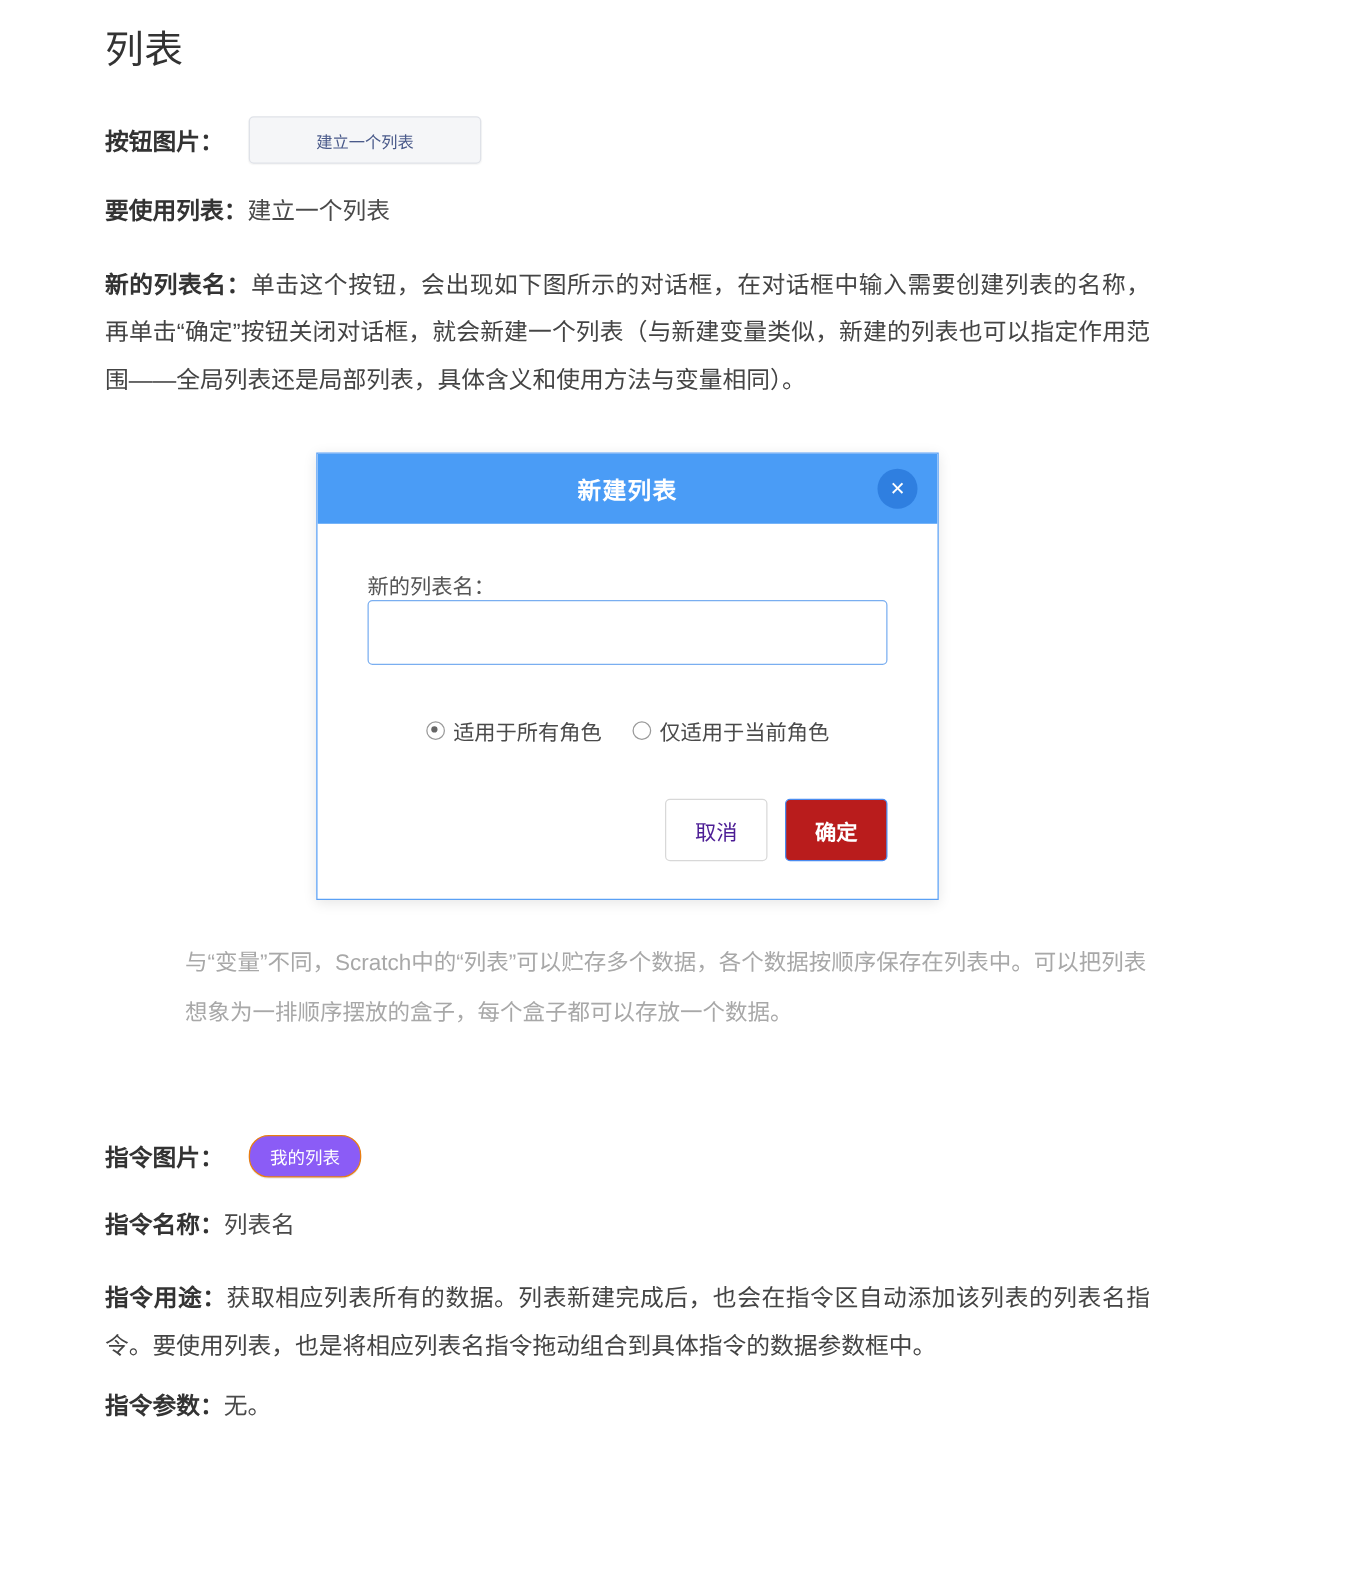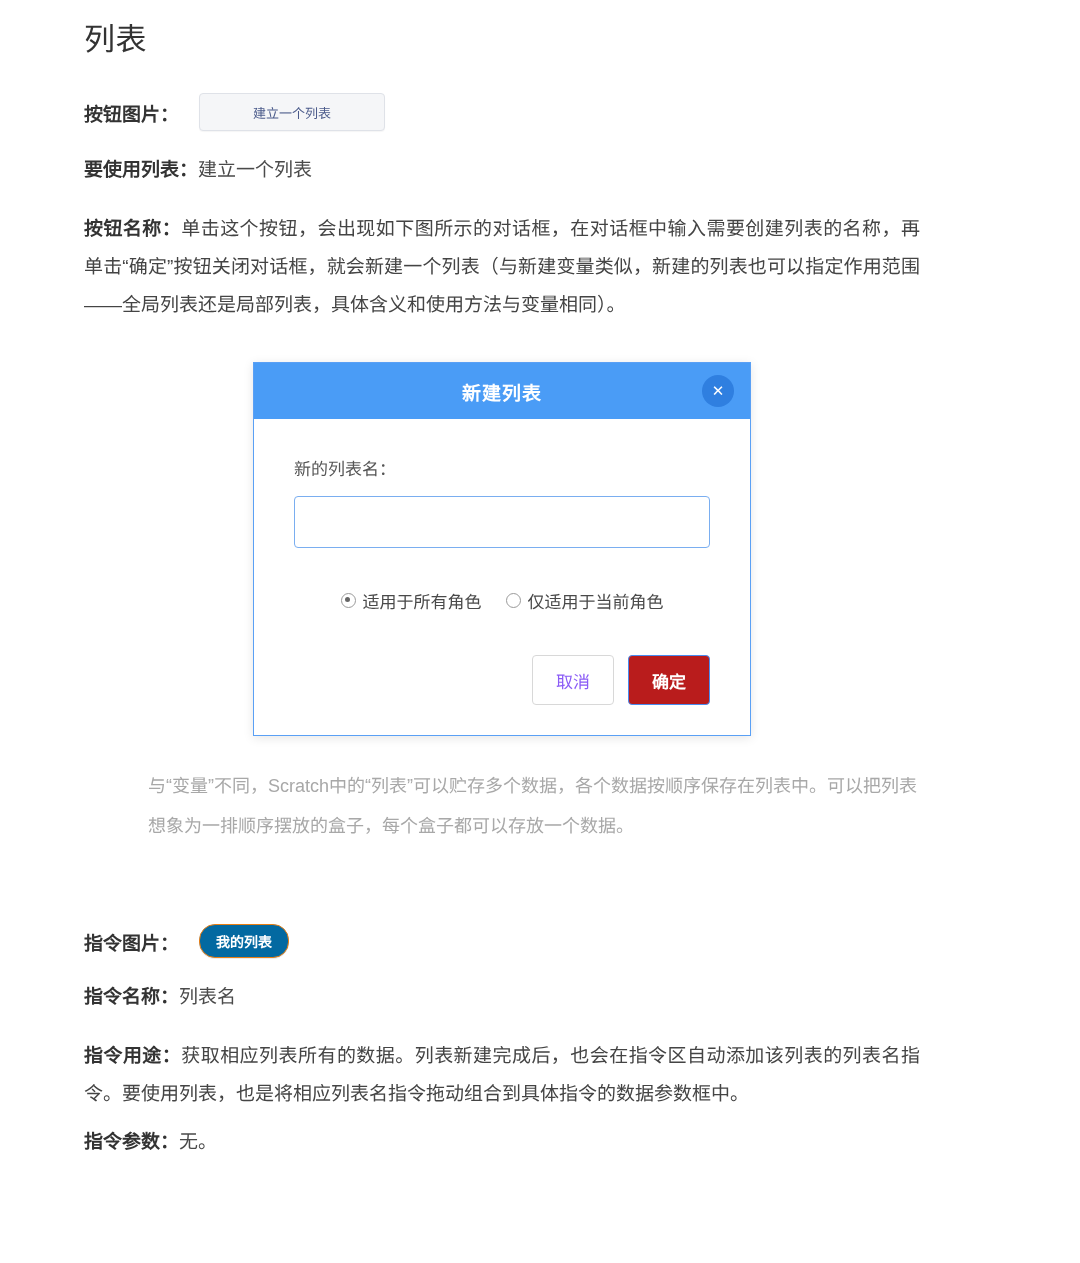--- a/index.html
+++ b/index.html
@@ -72,26 +72,26 @@
     box-shadow: 0 1px 1px rgba(0,0,0,0.04);
   }
   
   .block-image {
     display: inline-flex;
     align-items: center;
     justify-content: center;
     height: 32px;
     padding: 0 16px;
     margin-left: 8px;
-    background: #0369a1;
+    background: #8b5cf6;
     border: 1px solid #e97e12;
     border-radius: 16px;
     color: #ffffff;
     font-size: 14px;
-    font-weight: bold;
+    font-weight: normal;
     box-shadow: 0 1px 0 rgba(0,0,0,0.08);
   }
   .para {
     font-size: 19px;
     line-height: 38px;
     color: #444;
     margin: 0 0 10px 0;
     text-align: justify;
   }
   .para .lbl {
@@ -141,21 +141,20 @@
     align-items: center;
     justify-content: center;
     cursor: pointer;
   }
   .dialog-body {
     padding: 36px 40px 30px 40px;
   }
   .field-label {
     font-size: 17px;
     color: #555;
-    margin-bottom: 16px;
   }
   .field-input {
     width: 100%;
     box-sizing: border-box;
     height: 52px;
     border: 1px solid #7aaef0;
     border-radius: 4px;
     background: #ffffff;
     outline: none;
     font-size: 16px;
@@ -211,21 +210,21 @@
     font-size: 17px;
     display: inline-flex;
     align-items: center;
     justify-content: center;
     cursor: pointer;
     box-sizing: border-box;
   }
   .btn-cancel {
     background: #ffffff;
     border: 1px solid #d8d8d8;
-    color: #8b5cf6;
+    color: #4c1d95;
   }
   .btn-ok {
     background: #b91c1c;
     border: 1px solid #4a8cf0;
     color: #ffffff;
     font-weight: bold;
   }
   
   .note {
     margin: 30px 0 0 64px;
@@ -250,21 +249,21 @@
       <span>按钮图片</span><span>：</span>
     </span>
     <span class="btn-image">建立一个列表</span>
   </div>
 
   <div class="row">
     <span class="lbl">要使用列表</span><span class="colon">：</span><span class="val">建立一个列表</span>
   </div>
 
   <p class="para">
-    <span class="lbl">按钮名称</span><span class="lbl">：</span><span>单击这个按钮，会出现如下图所示的对话框，在对话框中输入需要创建列表的名称，再单击“确定”按钮关闭对话框，就会新建一个列表（与新建变量类似，新建的列表也可以指定作用范围——全局列表还是局部列表，具体含义和使用方法与变量相同）。</span>
+    <span class="lbl">新的列表名</span><span class="lbl">：</span><span>单击这个按钮，会出现如下图所示的对话框，在对话框中输入需要创建列表的名称，再单击“确定”按钮关闭对话框，就会新建一个列表（与新建变量类似，新建的列表也可以指定作用范围——全局列表还是局部列表，具体含义和使用方法与变量相同）。</span>
   </p>
 
   <div class="dialog-wrap">
     <div class="dialog">
       <div class="dialog-header">
         <span class="dialog-title">新建列表</span>
         <span class="dialog-close">✕</span>
       </div>
       <div class="dialog-body">
         <div class="field-label">新的列表名：</div>

